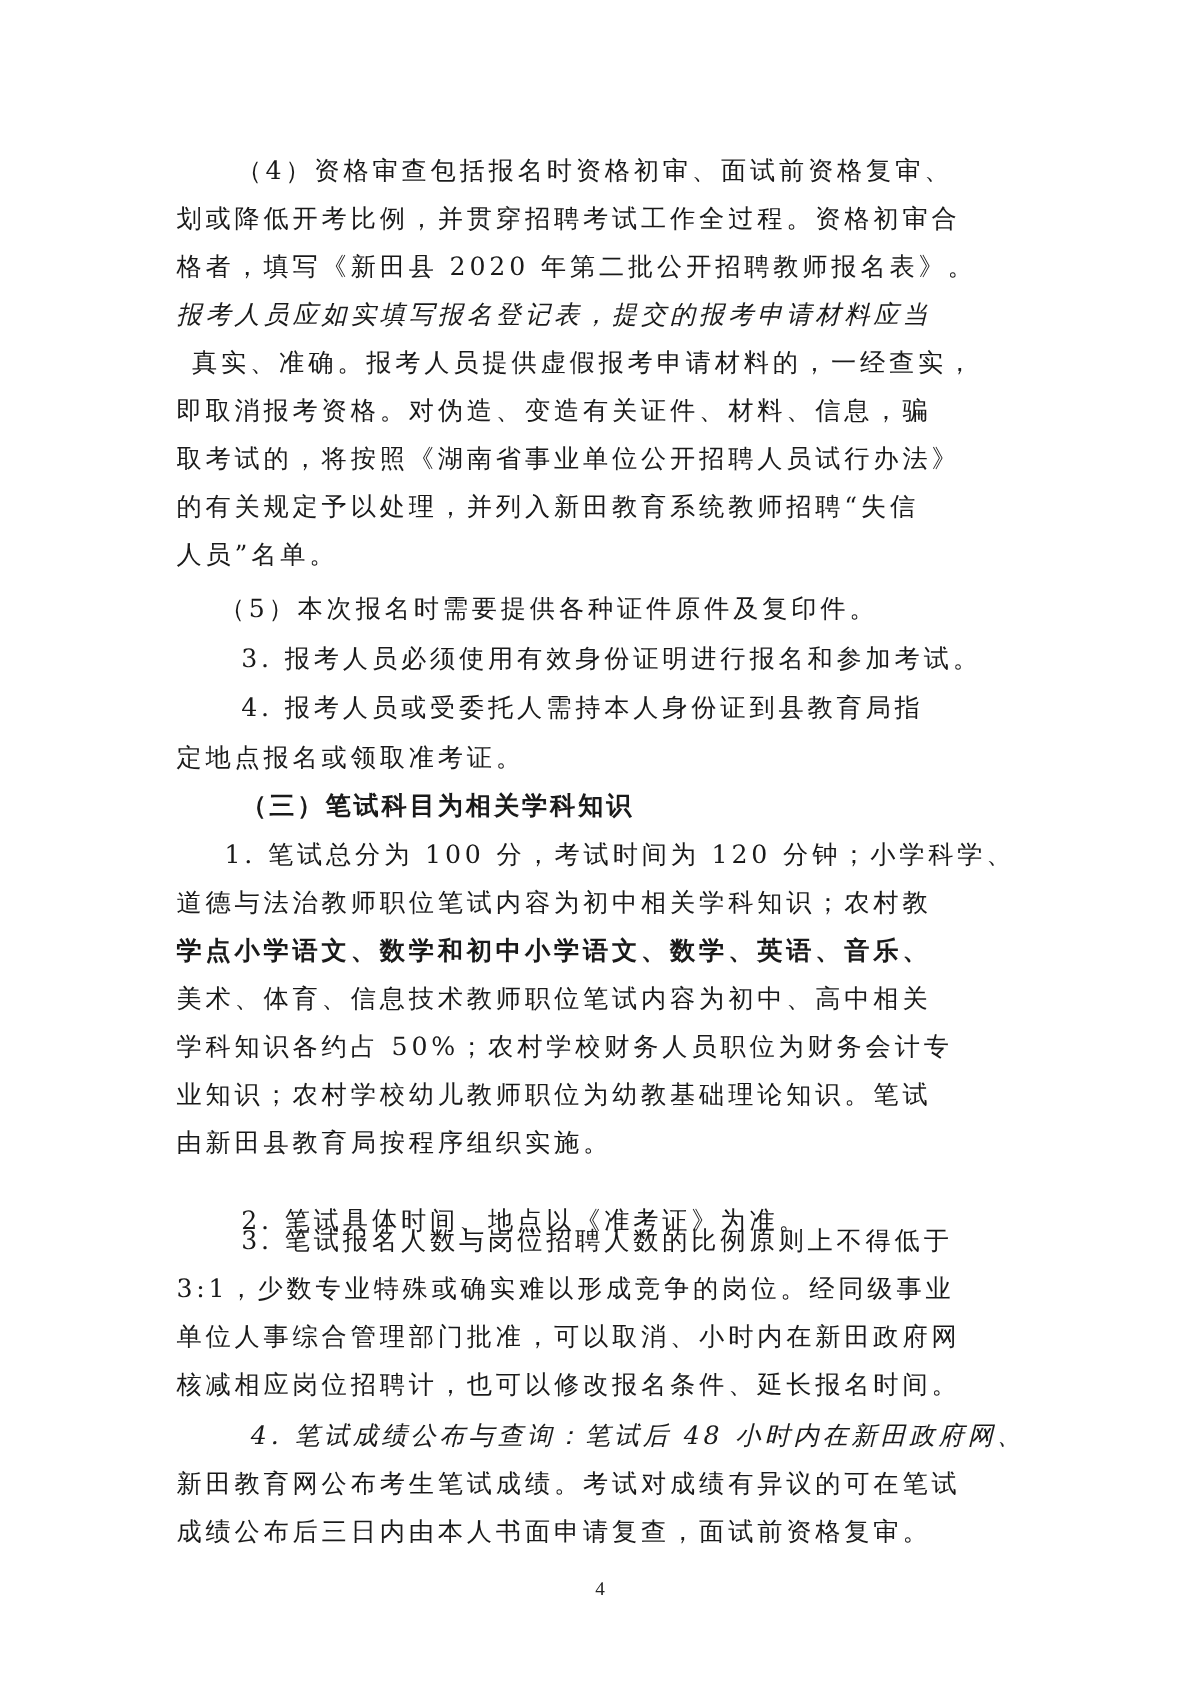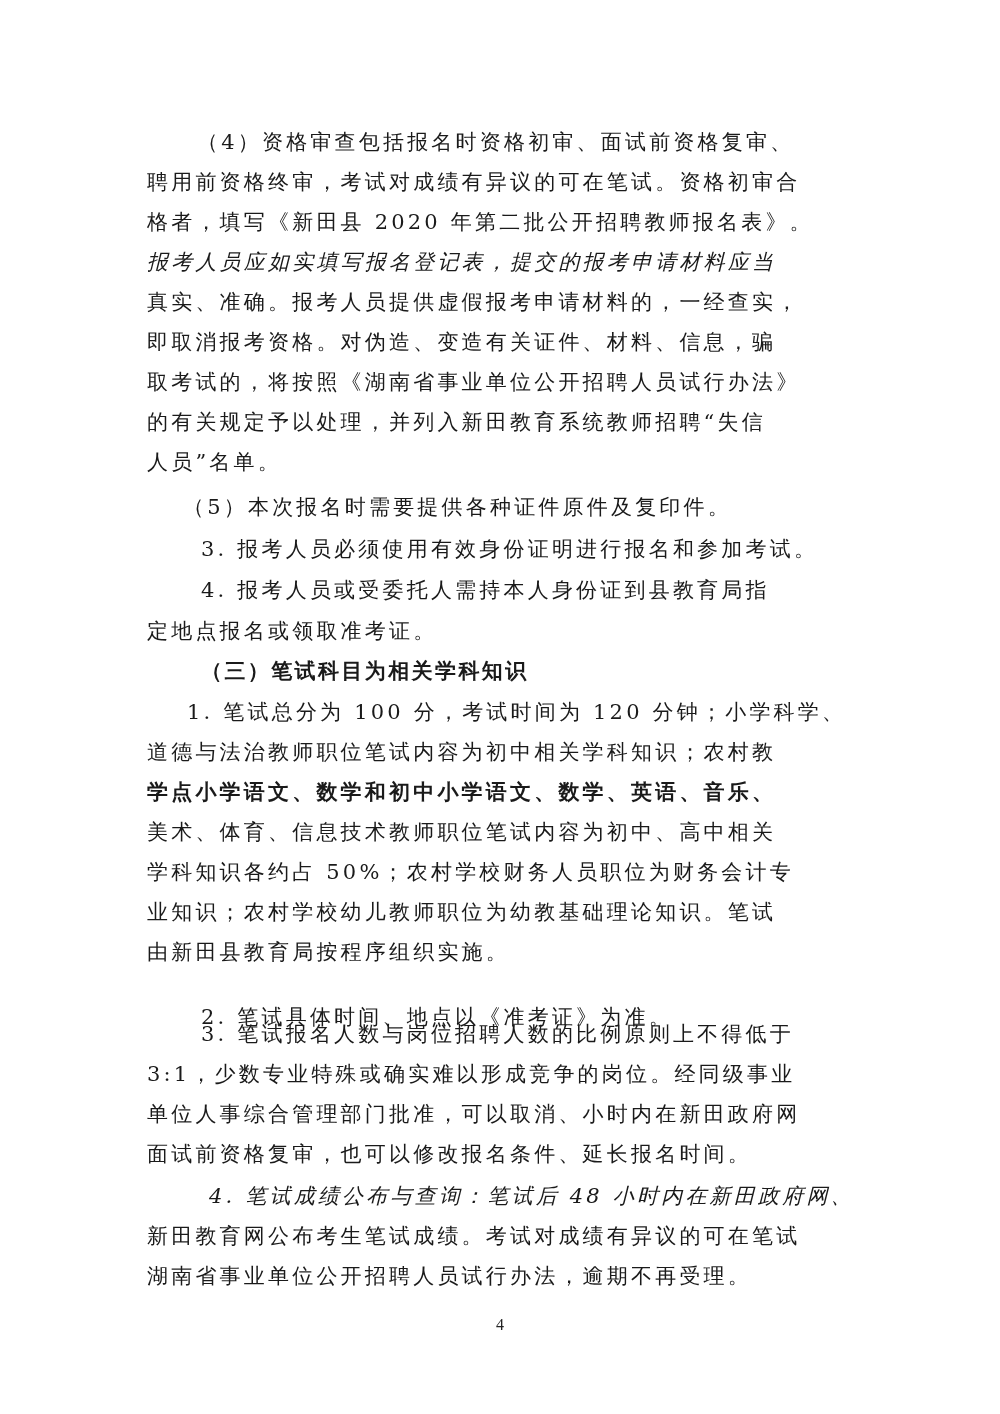--- a/index.html
+++ b/index.html
@@ -41,43 +41,43 @@
       font-family: "Liberation Serif", "DejaVu Serif", serif;
       font-size: 16px;
       color: #222;
     }
   </style>
 </head>
 <body>
 
 <div class="page">
   <div class="line" style="top: 127px; left: 50px;">（4）资格审查包括报名时资格初审、面试前资格复审、</div>
-  <div class="line" style="top: 167px; left: 0px;">聘用前资格终审，考试对成绩有异议的可在笔试。资格初审合</div>
+  <div class="line" style="top: 167px; left: 0px;">划或降低开考比例，并贯穿招聘考试工作全过程。资格初审合</div>
   <div class="line" style="top: 207px; left: 0px;">格者，填写《新田县 2020 年第二批公开招聘教师报名表》。</div>
   <div class="line" style="top: 247px; left: 0px; font-style: italic;">报考人员应如实填写报名登记表，提交的报考申请材料应当</div>
-  <div class="line" style="top: 287px; left: 0px;">真实、准确。报考人员提供虚假报考申请材料的，一经查实，</div>
+  <div class="line" style="top: 287px; left: 13px;">真实、准确。报考人员提供虚假报考申请材料的，一经查实，</div>
   <div class="line" style="top: 327px; left: 0px;">即取消报考资格。对伪造、变造有关证件、材料、信息，骗</div>
   <div class="line" style="top: 367px; left: 0px;">取考试的，将按照《湖南省事业单位公开招聘人员试行办法》</div>
   <div class="line" style="top: 407px; left: 0px;">的有关规定予以处理，并列入新田教育系统教师招聘“失信</div>
   <div class="line" style="top: 447px; left: 0px;">人员”名单。</div>
   <div class="line" style="top: 492px; left: 36px;">（5）本次报名时需要提供各种证件原件及复印件。</div>
   <div class="line" style="top: 534px; left: 54px;">3. 报考人员必须使用有效身份证明进行报名和参加考试。</div>
   <div class="line" style="top: 575px; left: 54px;">4. 报考人员或受委托人需持本人身份证到县教育局指</div>
   <div class="line" style="top: 616px; left: 0px;">定地点报名或领取准考证。</div>
   <div class="line heading" style="top: 656px; left: 54px; text-align: center;">（三）笔试科目为相关学科知识</div>
   <div class="line" style="top: 697px; left: 40px;">1. 笔试总分为 100 分，考试时间为 120 分钟；小学科学、</div>
   <div class="line" style="top: 737px; left: 0px;">道德与法治教师职位笔试内容为初中相关学科知识；农村教</div>
   <div class="line" style="top: 777px; left: 0px; font-weight: bold;">学点小学语文、数学和初中小学语文、数学、英语、音乐、</div>
   <div class="line" style="top: 817px; left: 0px;">美术、体育、信息技术教师职位笔试内容为初中、高中相关</div>
   <div class="line" style="top: 857px; left: 0px;">学科知识各约占 50%；农村学校财务人员职位为财务会计专</div>
   <div class="line" style="top: 897px; left: 0px;">业知识；农村学校幼儿教师职位为幼教基础理论知识。笔试</div>
   <div class="line" style="top: 937px; left: 0px;">由新田县教育局按程序组织实施。</div>
   <div class="line" style="top: 978px; left: 54px; margin-top: 24px;">2. 笔试具体时间、地点以《准考证》为准。</div>
   <div class="line" style="top: 1019px; left: 54px;">3. 笔试报名人数与岗位招聘人数的比例原则上不得低于</div>
   <div class="line" style="top: 1059px; left: 0px;">3:1，少数专业特殊或确实难以形成竞争的岗位。经同级事业</div>
   <div class="line" style="top: 1099px; left: 0px;">单位人事综合管理部门批准，可以取消、小时内在新田政府网</div>
-  <div class="line" style="top: 1139px; left: 0px;">面试前资格复审，也可以修改报名条件、延长报名时间。</div>
+  <div class="line" style="top: 1139px; left: 0px;">核减相应岗位招聘计，也可以修改报名条件、延长报名时间。</div>
   <div class="line" style="top: 1181px; left: 62px; font-style: italic;">4. 笔试成绩公布与查询：笔试后 48 小时内在新田政府网、</div>
   <div class="line" style="top: 1221px; left: 0px;">新田教育网公布考生笔试成绩。考试对成绩有异议的可在笔试</div>
-  <div class="line" style="top: 1261px; left: 0px;">湖南省事业单位公开招聘人员试行办法，逾期不再受理。</div>
+  <div class="line" style="top: 1261px; left: 0px;">成绩公布后三日内由本人书面申请复查，面试前资格复审。</div>
 </div>
 
 <div class="page-number">4</div>
 
 </body></html>

